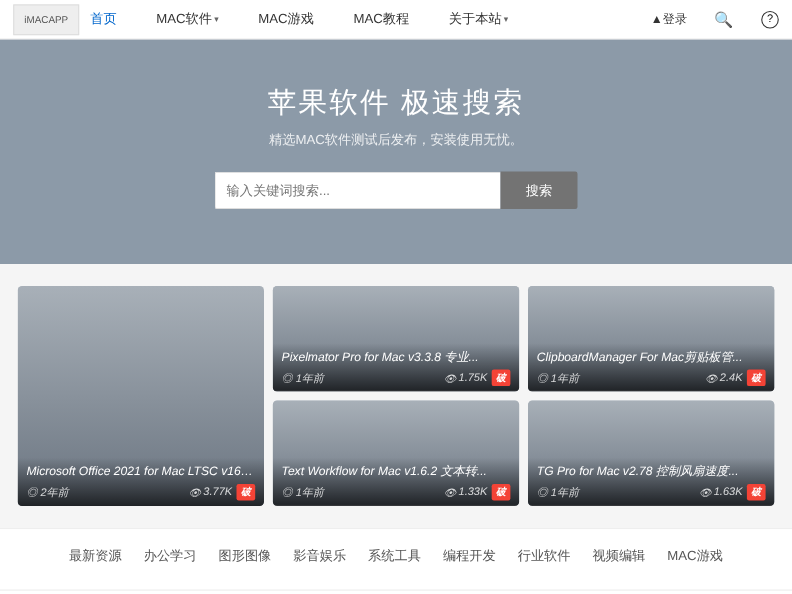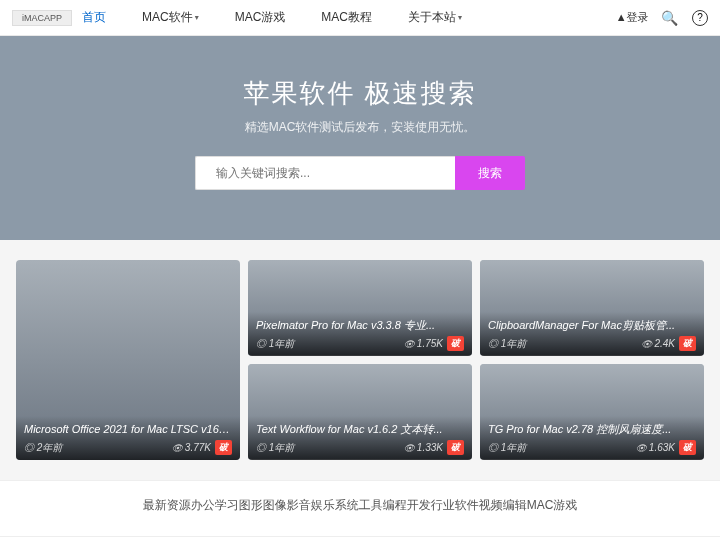--- a/index.html
+++ b/index.html
@@ -1,58 +1,58 @@
 <!DOCTYPE html>
 <html><head>
   <meta charset="utf-8">
   <style>
     * { margin: 0; padding: 0; box-sizing: border-box; }
     body { font-family: -apple-system, BlinkMacSystemFont, "PingFang SC", "Microsoft YaHei", sans-serif; font-size: 12px; background: #f5f5f5; width: 720px; min-height: 540px; overflow-x: hidden; }
 
     
     .header { background: #fff; height: 36px; display: flex; align-items: center; padding: 0 12px; border-bottom: 1px solid #e8e8e8; }
-    .logo-img { width: 60px; height: 16px; background: #eee; border: 1px solid #ddd; display: flex; align-items: center; justify-content: center; font-size: 9px; color: #555; }
+    .logo-img { width: 60px; height: 28px; background: #eee; border: 1px solid #ddd; display: flex; align-items: center; justify-content: center; font-size: 9px; color: #555; }
     .nav { display: flex; align-items: center; gap: 16px; flex: 1; }
     .nav-item { padding: 4px 10px; font-size: 12px; color: #333; cursor: pointer; white-space: nowrap; }
     .nav-item.active { color: #0066cc; }
     .nav-item-dropdown { display: flex; align-items: center; gap: 2px; }
     .nav-arrow { font-size: 8px; color: #666; }
-    .header-actions { display: flex; align-items: center; gap: 13px; margin-left: auto; }
+    .header-actions { display: flex; align-items: center; gap: 25px; margin-left: auto; }
     .login-btn { font-size: 11px; color: #333; cursor: pointer; white-space: nowrap; }
     .search-icon-header { font-size: 14px; color: #333; cursor: pointer; }
     .help-icon { width: 16px; height: 16px; border-radius: 50%; border: 1px solid #333; display: flex; align-items: center; justify-content: center; font-size: 10px; cursor: pointer; }
 
     
     .hero { background: #8c9aa8; padding: 40px 20px 50px; text-align: center; }
     .hero-title { font-size: 26px; color: #fff; font-weight: 500; margin-bottom: 8px; letter-spacing: 2px; }
     .hero-subtitle { font-size: 12px; color: rgba(255,255,255,0.85); margin-bottom: 20px; }
     .search-bar { display: flex; justify-content: center; gap: 0; }
-    .search-input { width: 260px; height: 34px; border: 1px solid #ddd; border-right: none; padding: 0 20px; font-size: 12px; border-radius: 2px 0 0 2px; outline: none; color: #999; }
-    .search-btn { width: 70px; height: 34px; background: #d946ef; color: #fff; border: none; font-size: 12px; cursor: pointer; border-radius: 0 2px 2px 0; }
+    .search-input { width: 260px; height: 34px; border: 1px solid #ddd; border-right: none; padding: 0 10px; font-size: 12px; border-radius: 2px 0 0 2px; outline: none; color: #999; }
+    .search-btn { width: 70px; height: 34px; background: #737373; color: #fff; border: none; font-size: 12px; cursor: pointer; border-radius: 0 2px 2px 0; }
 
     
     .cards-section { padding: 20px 16px; background: #f5f5f5; }
     .cards-grid { display: grid; grid-template-columns: repeat(3, 1fr); gap: 8px; }
     .card { background: #b0b8c0; border-radius: 4px; overflow: hidden; position: relative; cursor: pointer; }
     .card-large { grid-row: span 2; }
     .card-img { width: 100%; background: linear-gradient(to bottom, #a8b0b8 0%, #6a7480 100%); }
     .card-large .card-img { height: 200px; }
     .card-small .card-img { height: 95px; }
     .card-info { position: absolute; bottom: 0; left: 0; right: 0; background: linear-gradient(to top, rgba(0,0,0,0.7) 0%, transparent 100%); padding: 6px 8px 5px; font-style: italic; }
     .card-title { font-size: 11px; color: #fff; line-height: 1.3; margin-bottom: 4px; white-space: nowrap; overflow: hidden; text-overflow: ellipsis; }
     .card-meta { display: flex; align-items: center; justify-content: space-between; }
     .card-time { font-size: 10px; color: rgba(255,255,255,0.8); }
     .card-views { font-size: 10px; color: rgba(255,255,255,0.8); display: flex; align-items: center; gap: 2px; }
     .card-badge { font-size: 9px; padding: 1px 4px; border-radius: 2px; font-weight: bold; }
     .badge-crack { background: #f44336; color: #fff; }
     .eye-icon { font-size: 9px; }
 
     
     .footer-cats { background: #fff; padding: 16px 20px 10px; border-top: 1px solid #eee; }
-    .cats-row { display: flex; justify-content: center; margin-bottom: 12px; }
+    .cats-row { display: flex; justify-content: center; gap: 20px; margin-bottom: 12px; }
     .cat-item { font-size: 12px; color: #555; cursor: pointer; white-space: nowrap; }
 
     
     .footer-thumbs { background: #fff; padding: 8px 16px 16px; border-top: 1px solid #eee; }
   </style>
 </head>
 <body>
 
 <div class="header">
   <div class="logo-img">

